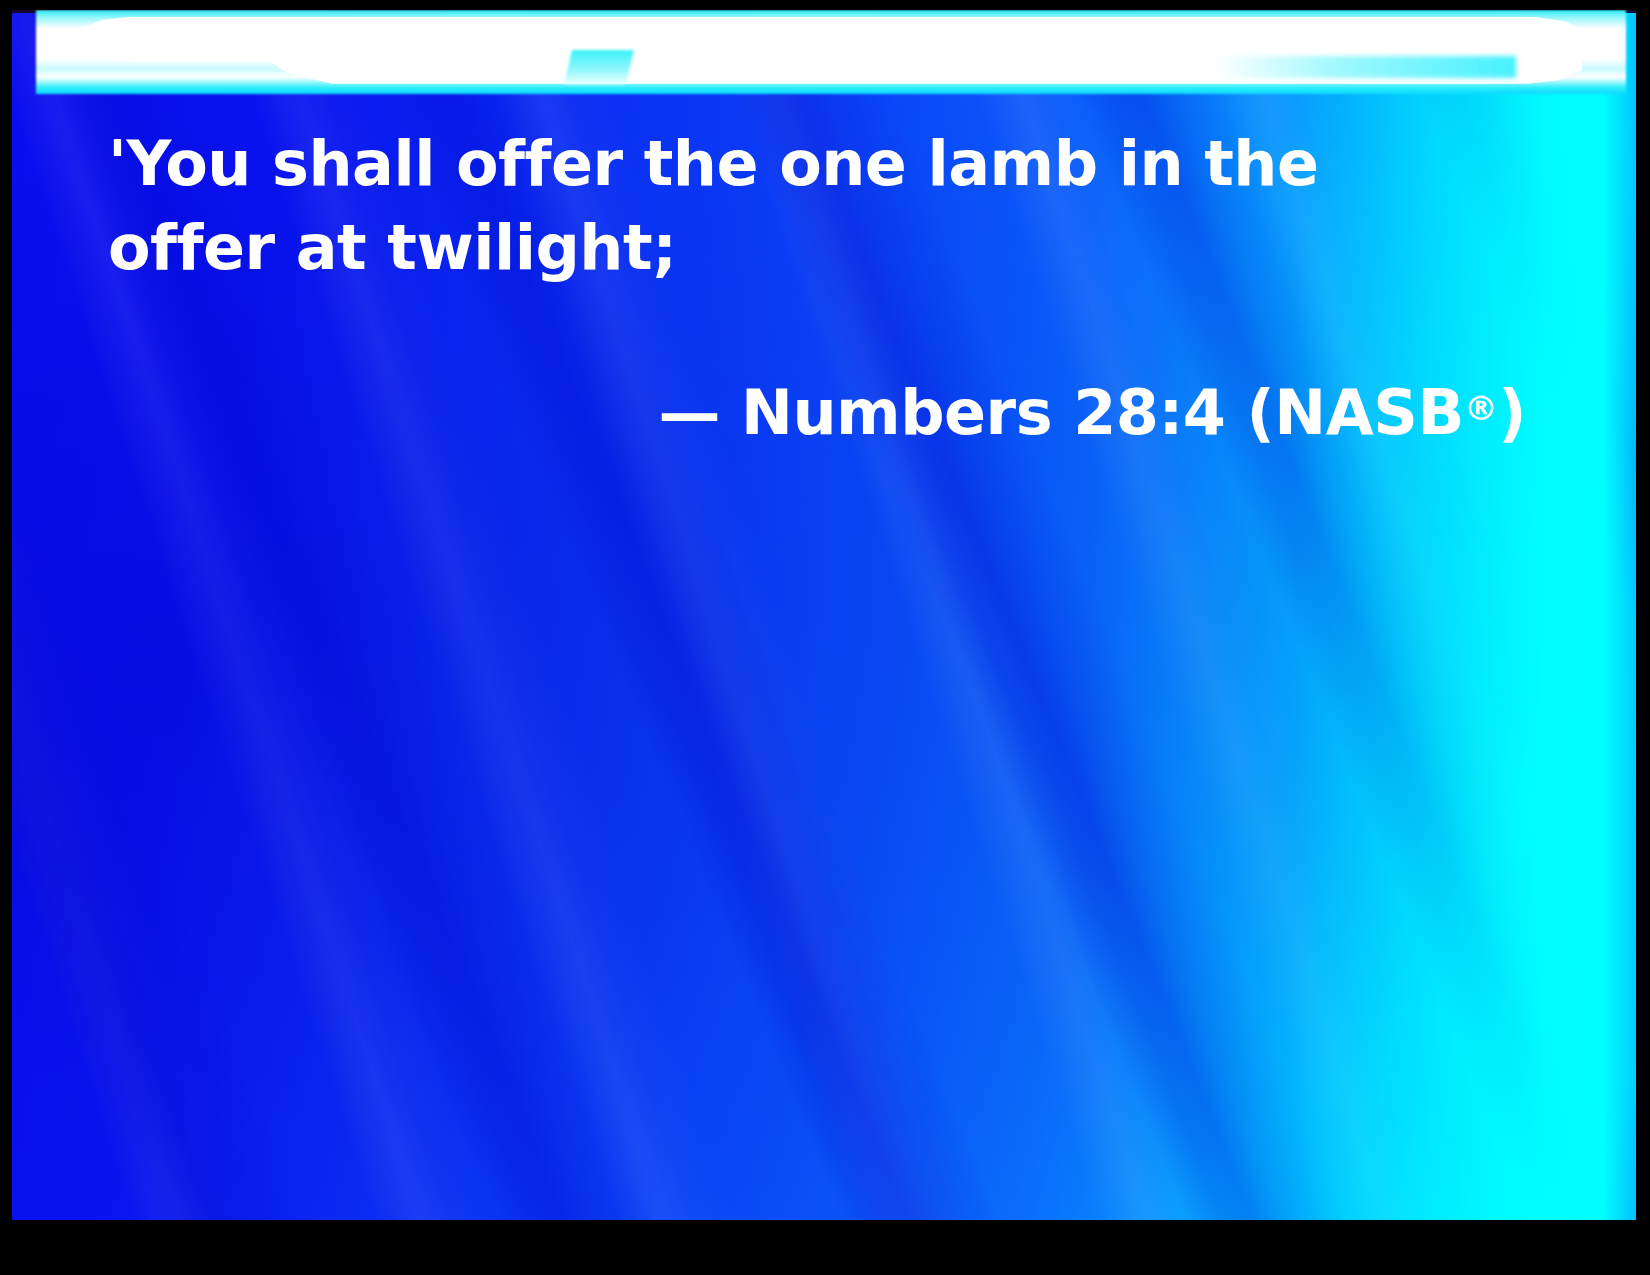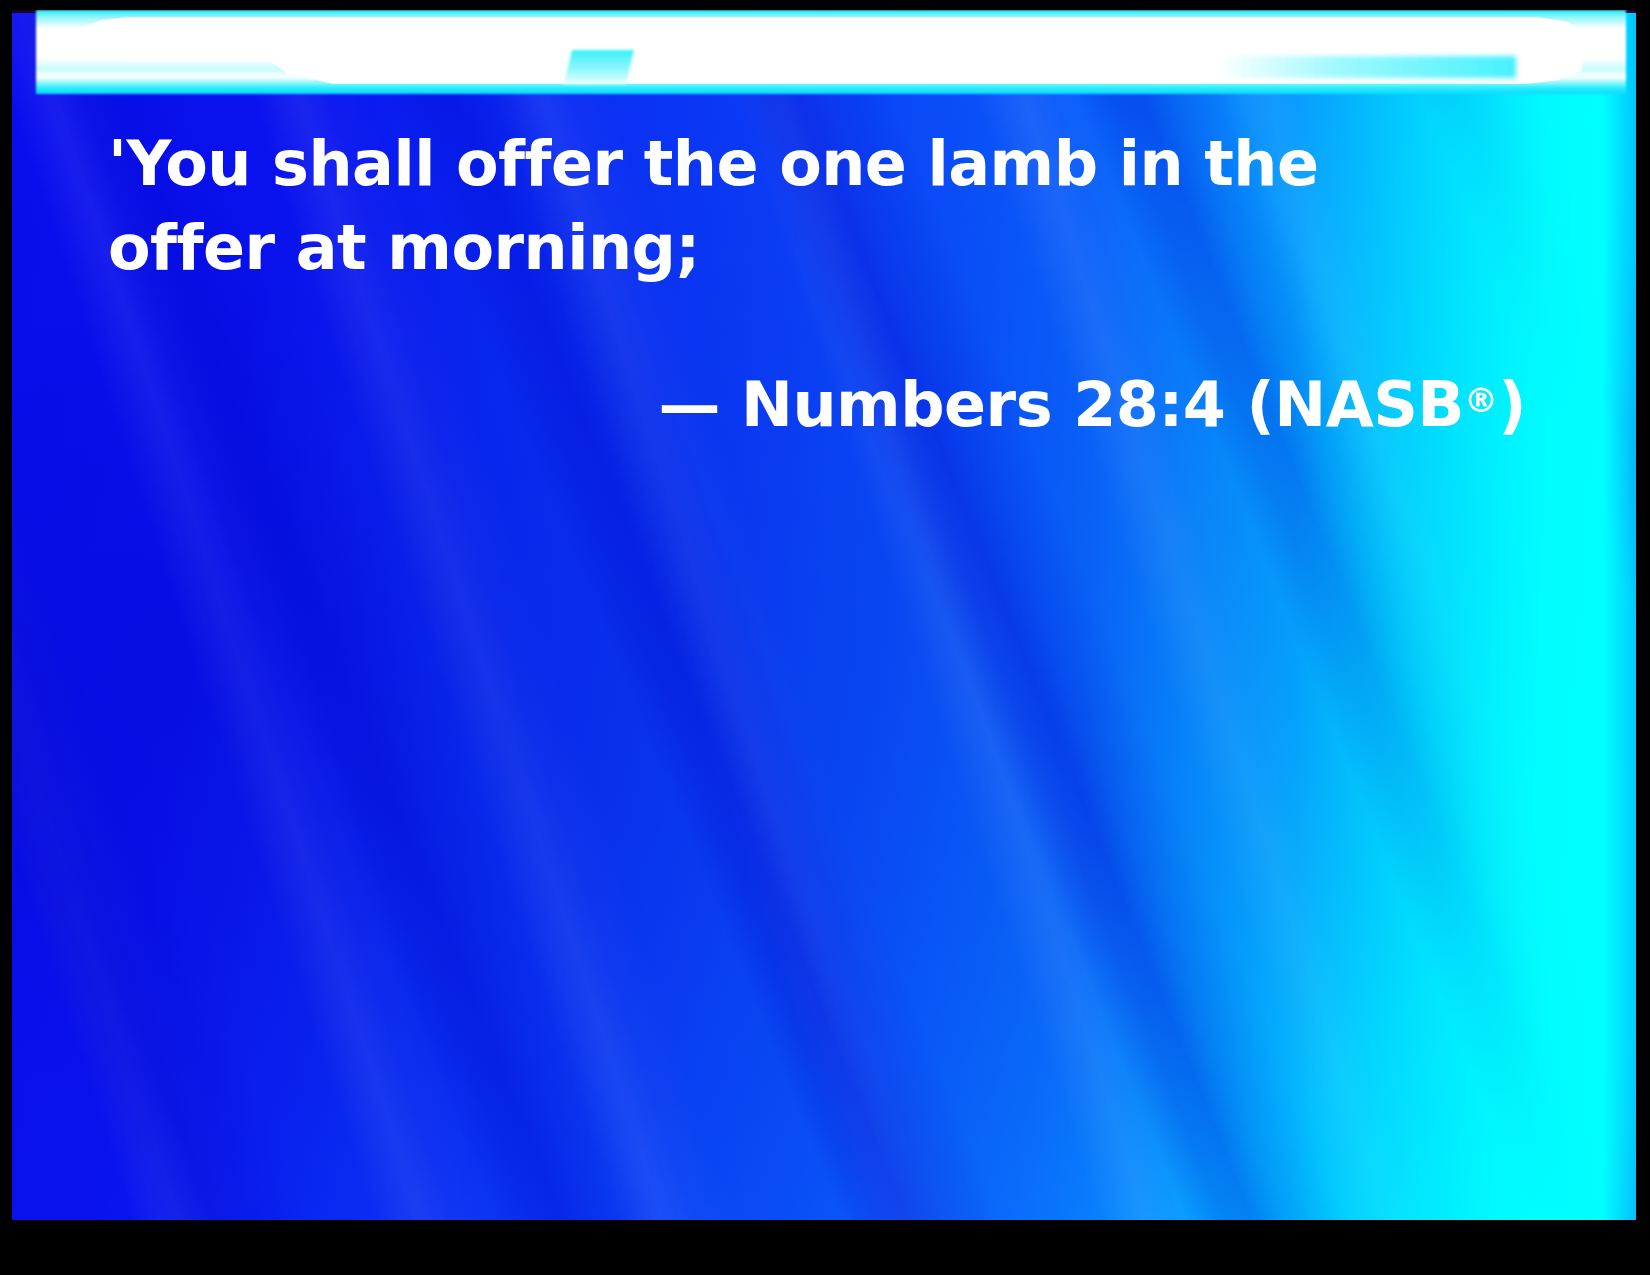--- a/index.html
+++ b/index.html
@@ -211,21 +211,21 @@
     font-family: "DejaVu Sans", "Liberation Sans", sans-serif;
     font-weight: bold;
     font-size: 62px;
     line-height: 84px;
     letter-spacing: -0.5px;
     white-space: nowrap;
   }
   .citation {
     position: absolute;
     left: 84px;
-    top: 348px;
+    top: 356px;
     width: 1430px;
     text-align: right;
     color: #ffffff;
     font-family: "DejaVu Sans", "Liberation Sans", sans-serif;
     font-weight: bold;
     font-size: 62px;
     line-height: 84px;
     letter-spacing: -0.5px;
     white-space: nowrap;
   }
@@ -251,19 +251,19 @@
     <div class="top-banner">
       <div class="tb-blackline"></div>
       <div class="tb-cyanglow"></div>
       <div class="tb-white"></div>
       <div class="tb-notch"></div>
       <div class="tb-streak-r"></div>
     </div>
 
     <div class="verse-block">
       <div class="verse-line">'You shall offer the one lamb in the</div>
-      <div class="verse-line">offer at morning;</div>
+      <div class="verse-line">offer at twilight;</div>
     </div>
 
     <div class="citation"><span>—</span>&nbsp;<span>Numbers</span>&nbsp;<span>28:4</span>&nbsp;<span>(NASB</span><span class="reg">®</span><span>)</span></div>
 
   </div>
 </div>
 
 </body></html>

